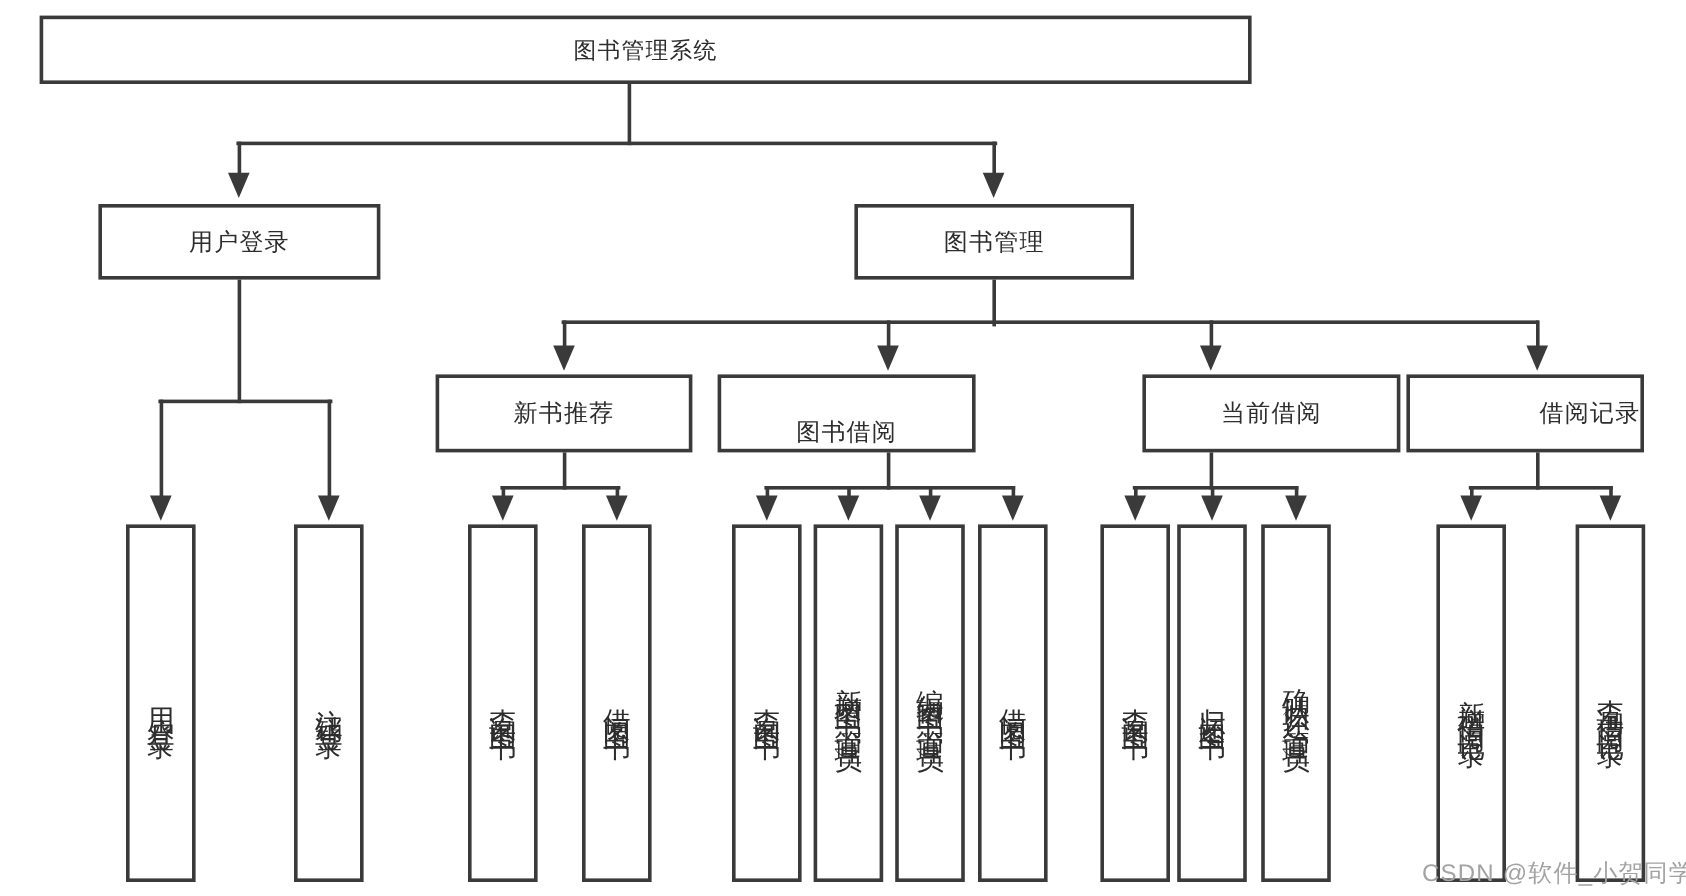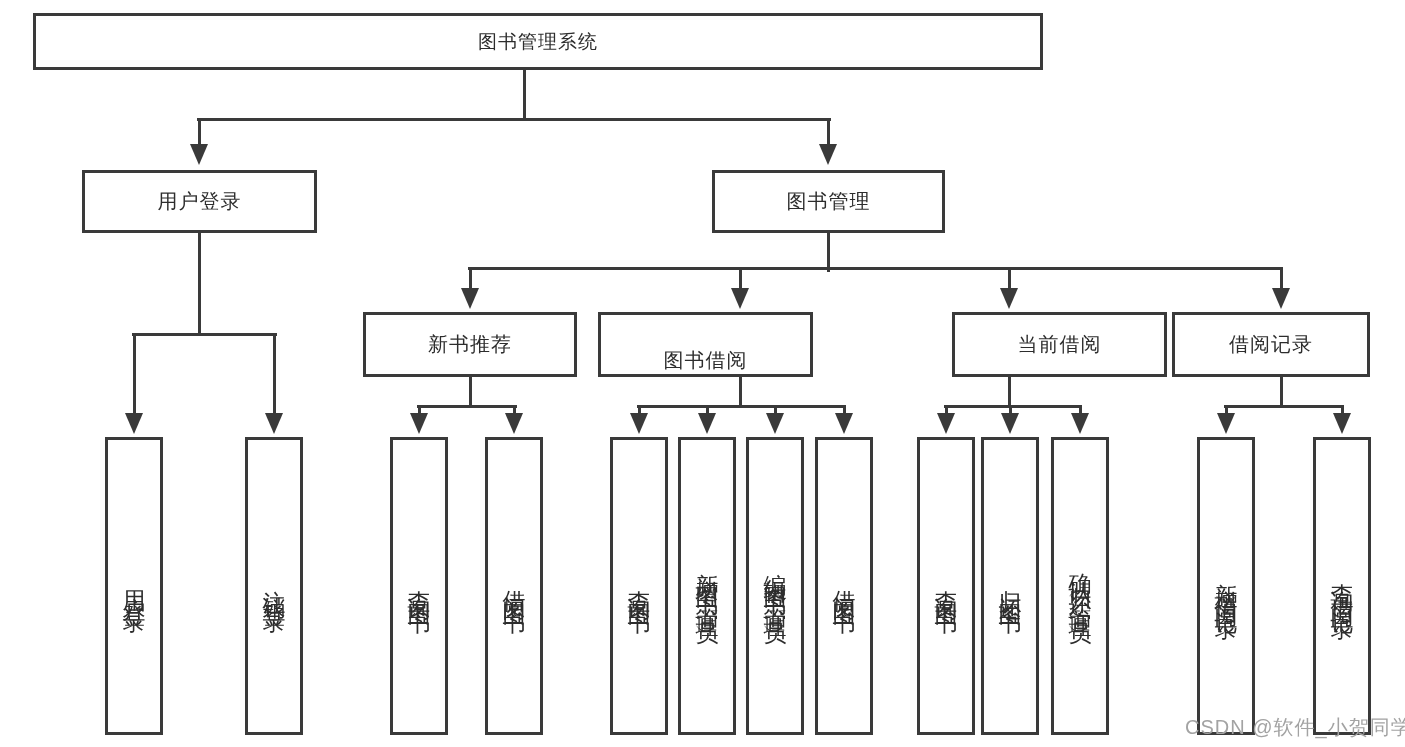--- a/index.html
+++ b/index.html
@@ -62,21 +62,21 @@
 
 <div class="box h3box" style="left:363px;width:214px;">
   <span>新书推荐</span>
 </div>
 <div class="box h3box" style="left:598px;width:215px;align-items:flex-end;">
   <span>图书借阅</span>
 </div>
 <div class="box h3box" style="left:952px;width:215px;">
   <span>当前借阅</span>
 </div>
-<div class="box h3box" style="left:1172px;width:198px;">
+<div class="box h3box" style="left:1172px;width:198px;justify-content:flex-end;">
   <span>借阅记录</span>
 </div>
 
 <div class="box leaf" style="left:105px;">
   <span>用户登录</span>
 </div>
 <div class="box leaf" style="left:245px;">
   <span>注销登录</span>
 </div>
 

